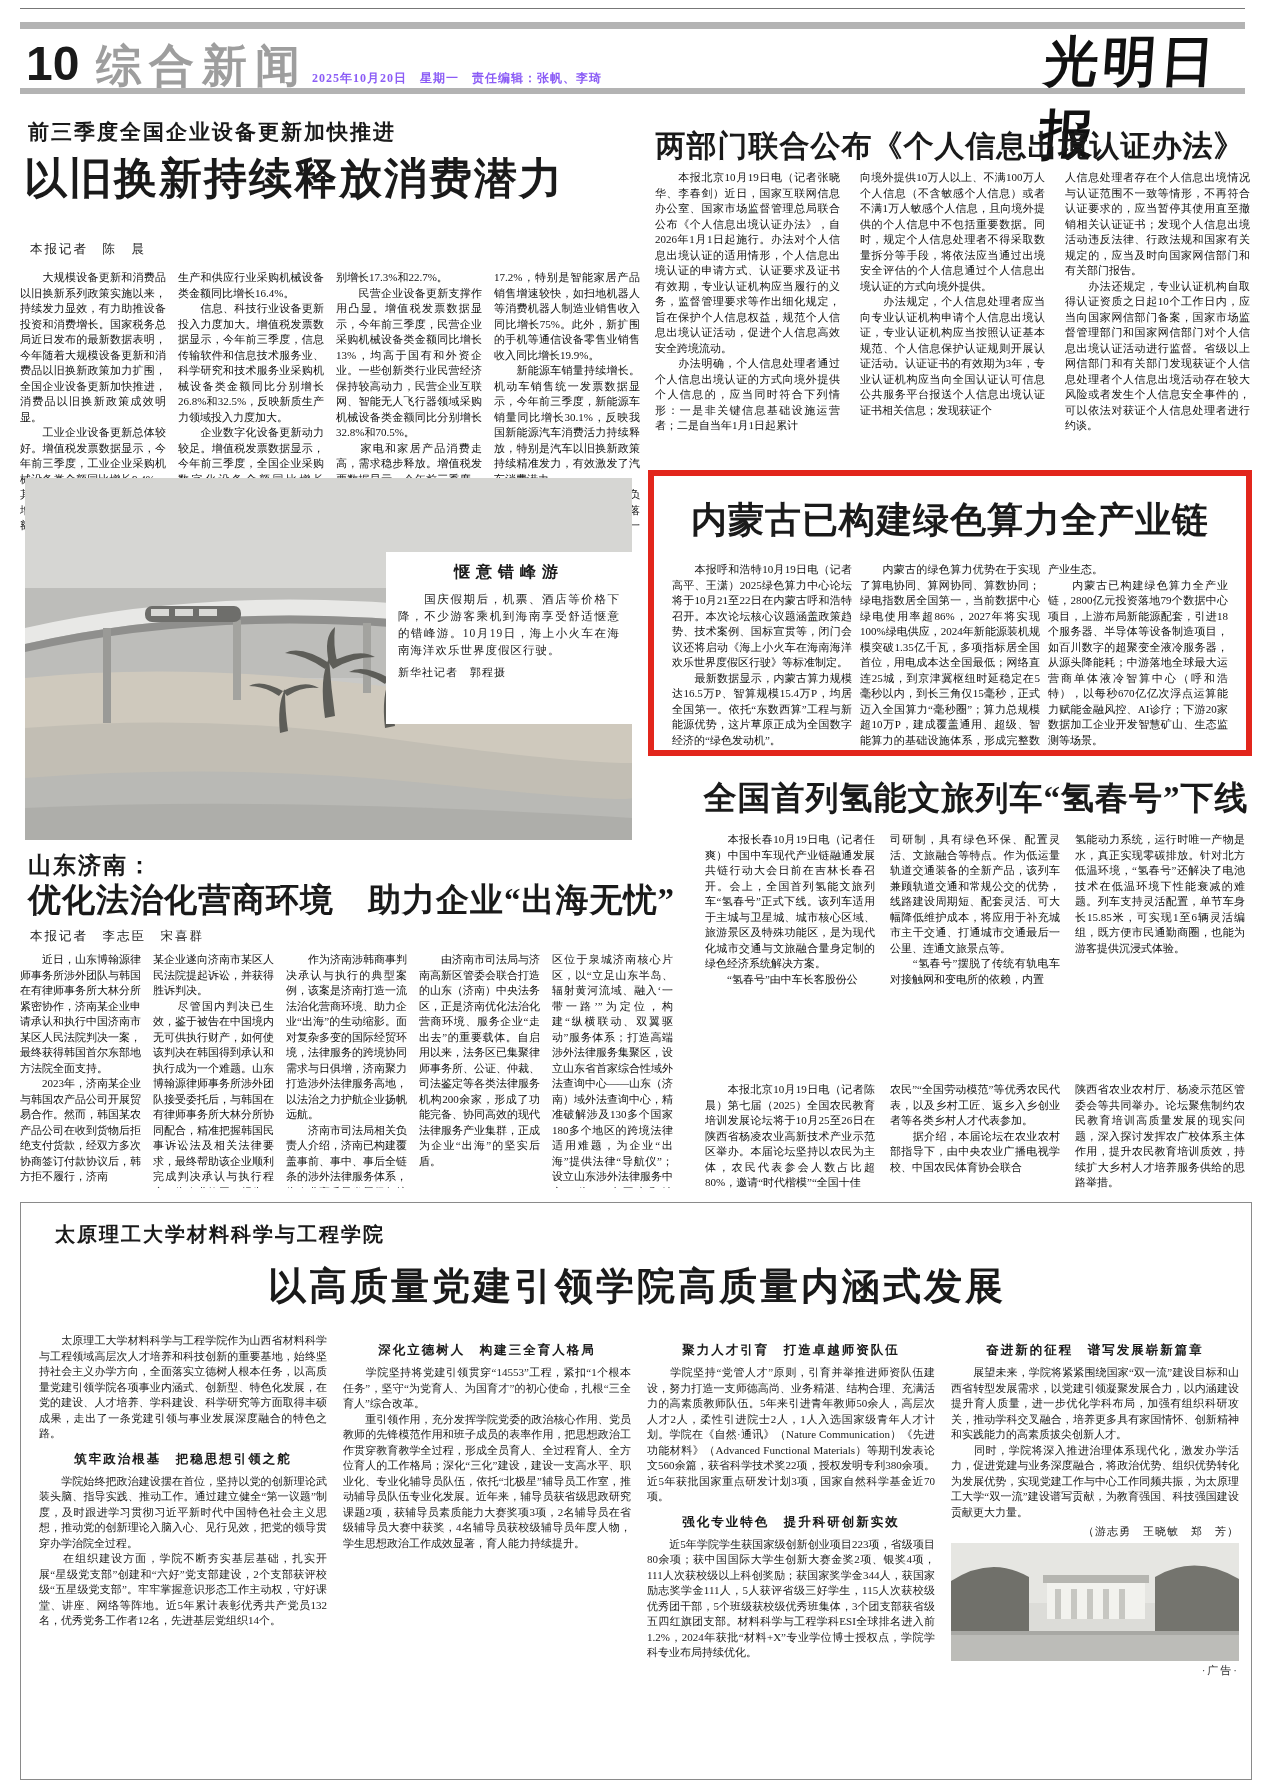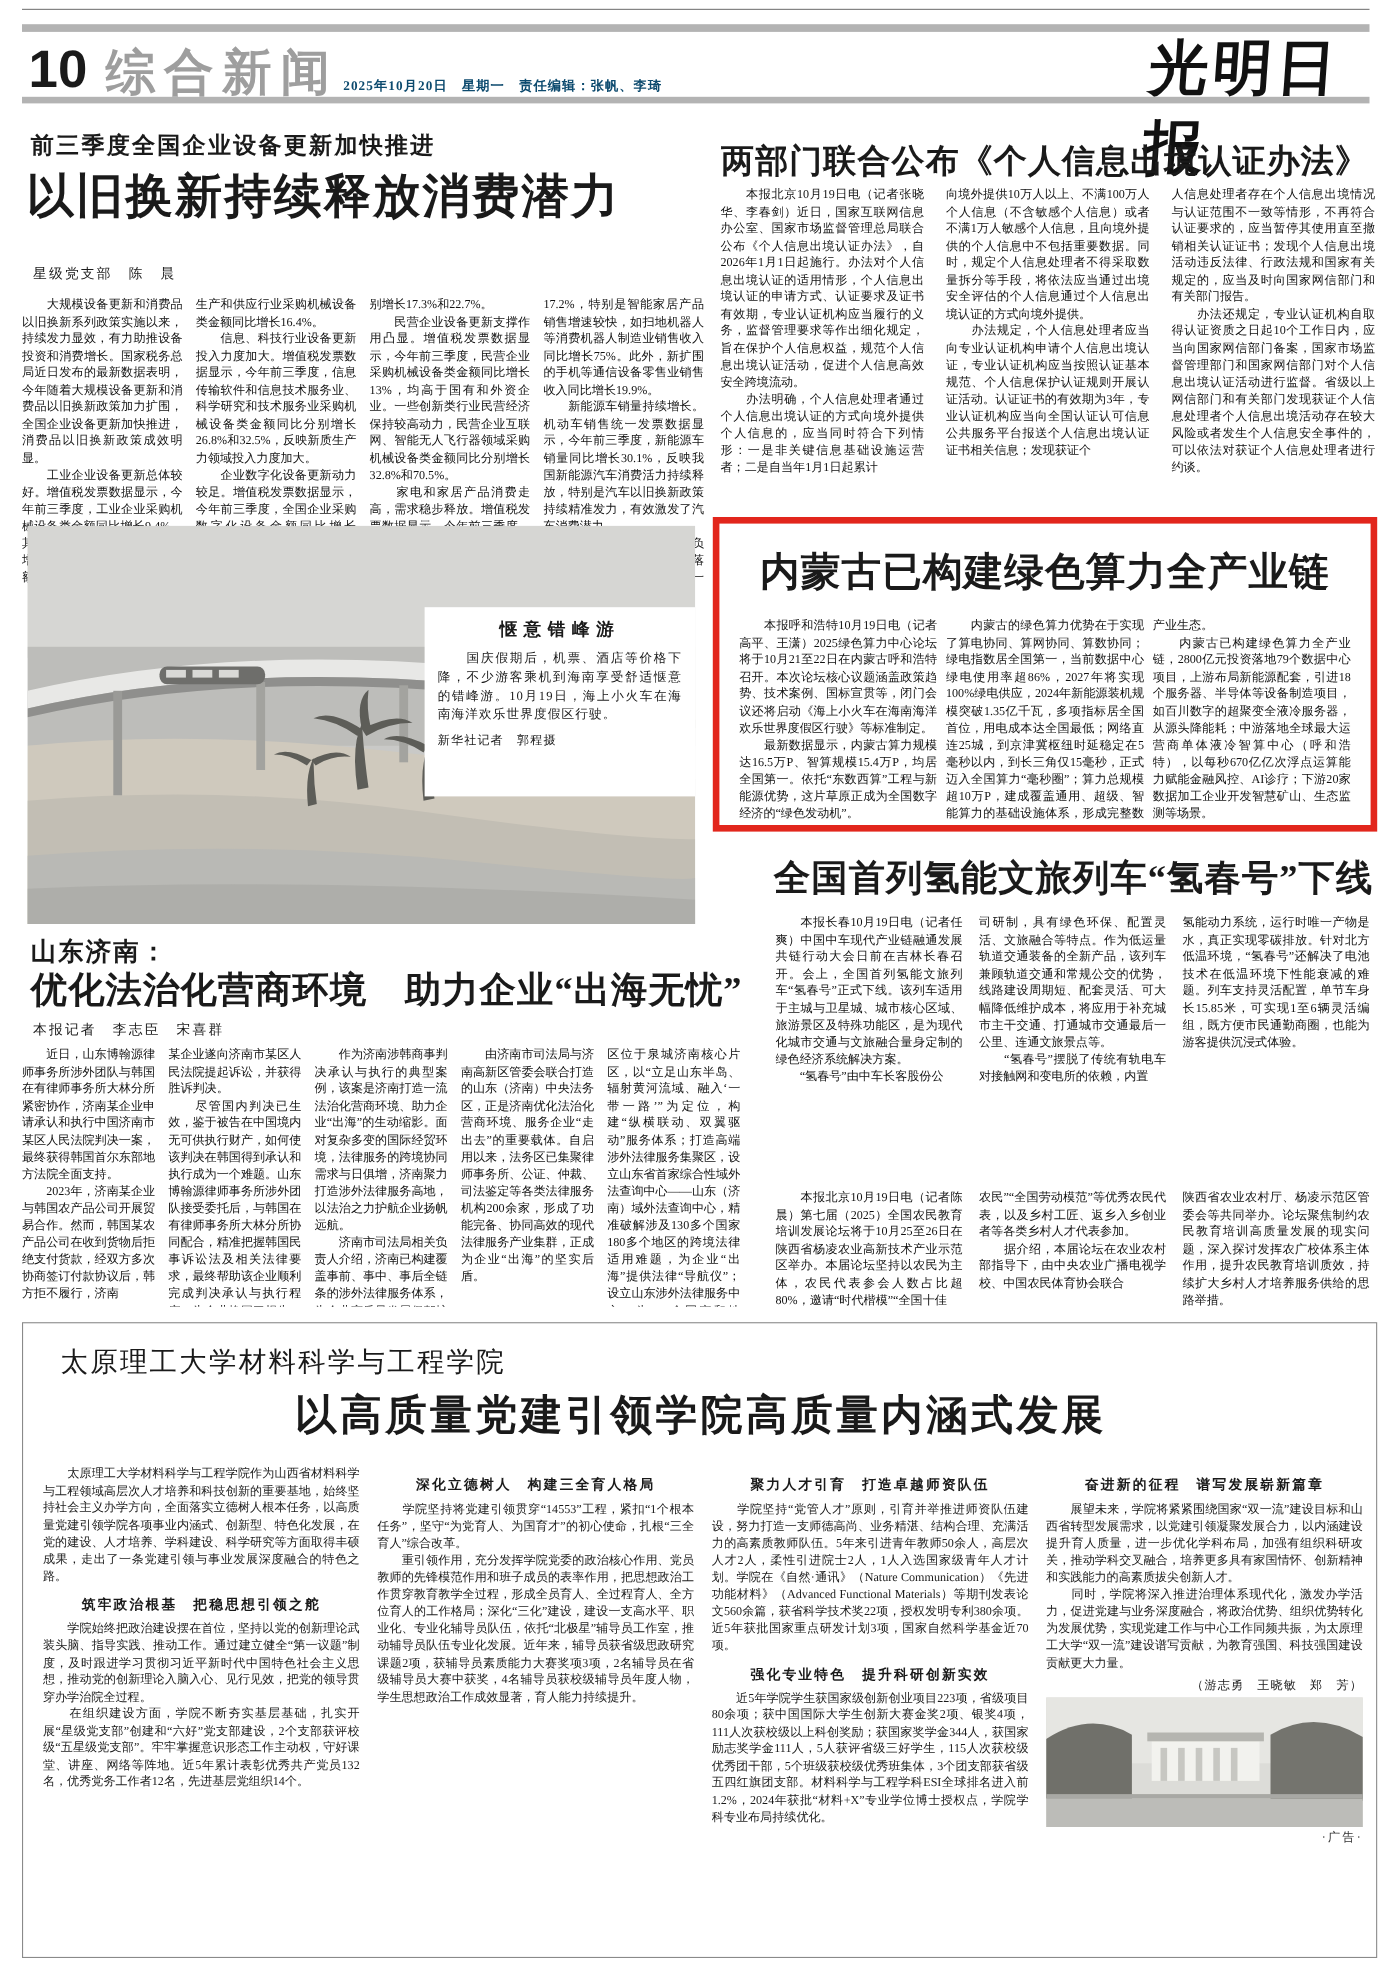--- a/index.html
+++ b/index.html
@@ -10,21 +10,21 @@
     font-family:"Liberation Serif","DejaVu Serif",serif; color:#1a1a1a;
   }
   .abs { position:absolute; }
   .band { background:#b3b3b3; }
   .hairline { background:#777; }
 
   
   .page-no { font-size:48px; font-weight:bold; font-family:"Liberation Sans","DejaVu Sans",sans-serif; }
   .section-title { font-size:45px; font-weight:bold; color:#9e9e9e; letter-spacing:8px;
     font-family:"Liberation Sans","DejaVu Sans",sans-serif; }
-  .dateline { font-size:12px; font-weight:bold; color:#0c4a6e; letter-spacing:1px; }
+  .dateline { font-size:12px; font-weight:bold; color:#8b5cf6; letter-spacing:1px; }
   .masthead { font-size:54px; font-weight:bold; letter-spacing:4px; color:#111;
     font-family:"DejaVu Serif","Liberation Serif",serif; transform:skewX(-4deg); }
 
   
   .kicker { font-size:21px; font-weight:bold; letter-spacing:2px; }
   .headline-xl { font-size:43px; font-weight:bold; letter-spacing:2px; white-space:nowrap; }
   .headline-lg { font-size:30px; font-weight:bold; letter-spacing:1px; white-space:nowrap; text-align:center; }
   .headline-md { font-size:33px; font-weight:bold; letter-spacing:1px; white-space:nowrap; text-align:center; }
   .byline { font-size:12.5px; letter-spacing:2px; }
   .bodycol {
@@ -36,21 +36,21 @@
   .caption-box { background:#ffffff; padding:10px 12px 6px 12px; }
   .caption-title { font-size:16px; font-weight:bold; letter-spacing:6px; text-align:center; margin-bottom:8px; }
   .caption-text { font-size:11.5px; line-height:17px; text-align:justify; letter-spacing:1px; }
   .caption-credit { font-size:11px; text-align:left; margin-top:6px; letter-spacing:1px; }
 
   
   .red-box { border:6px solid #e2261c; background:#fff; }
 
   
   .ad-box { border:1px solid #8a8a8a; }
-  .ad-org { font-size:25px; font-weight:normal; letter-spacing:2px;
+  .ad-org { font-size:20px; font-weight:bold; letter-spacing:2px;
     font-family:"Liberation Sans","DejaVu Sans",sans-serif; }
   .ad-headline { font-size:38px; font-weight:bold; letter-spacing:3px; text-align:center; white-space:nowrap; }
   .ad-col { overflow:hidden; }
   .ad-p { font-size:11px; line-height:15.5px; text-align:justify; text-indent:0; white-space:pre-wrap; margin:0 0 2px 0; }
   .ad-h { font-size:12.5px; line-height:26px; font-weight:bold; text-align:center; letter-spacing:2px;
     font-family:"Liberation Sans","DejaVu Sans",sans-serif; margin:4px 0 2px 0; }
   .ad-credit { font-size:11px; text-align:right; letter-spacing:1px; margin-top:4px; }
   .ad-mark { font-size:11px; color:#333; letter-spacing:2px; }
 
   svg { display:block; }
@@ -65,21 +65,21 @@
 
   <div class="abs page-no" style="left:26px; top:36px;">10</div>
   <div class="abs section-title" style="left:96px; top:36px;">综合新闻</div>
   <div class="abs dateline" style="left:312px; top:70px;">2025年10月20日　星期一　责任编辑：张帆、李琦</div>
   <div class="abs masthead" style="left:1042px; top:26px;">光明日报</div>
 
   <div class="abs band" style="left:20px; top:88px; width:1225px; height:6px;"></div>
 
   <div class="abs kicker" style="left:28px; top:118px;">前三季度全国企业设备更新加快推进</div>
   <div class="abs headline-xl" style="left:24px; top:150px;">以旧换新持续释放消费潜力</div>
-  <div class="abs byline" style="left:30px; top:241px;">星级党支部　陈　晨</div>
+  <div class="abs byline" style="left:30px; top:241px;">本报记者　陈　晨</div>
 
   <div class="abs bodycol" style="left:20px;  top:270px; width:146px; height:264px;">　　大规模设备更新和消费品以旧换新系列政策实施以来，持续发力显效，有力助推设备投资和消费增长。国家税务总局近日发布的最新数据表明，今年随着大规模设备更新和消费品以旧换新政策加力扩围，全国企业设备更新加快推进，消费品以旧换新政策成效明显。
 　　工业企业设备更新总体较好。增值税发票数据显示，今年前三季度，工业企业采购机械设备类金额同比增长9.4%。其中，高技术制造业保持良好增长势头，采购机械设备类金额同比增长14%；电力热力燃气及水生产和供应业采购机械设备类金额同比增长10.5%，其中热力管道改造加力提速，热力</div>
   <div class="abs bodycol" style="left:178px; top:270px; width:146px; height:264px;">生产和供应行业采购机械设备类金额同比增长16.4%。
 　　信息、科技行业设备更新投入力度加大。增值税发票数据显示，今年前三季度，信息传输软件和信息技术服务业、科学研究和技术服务业采购机械设备类金额同比分别增长26.8%和32.5%，反映新质生产力领域投入力度加大。
 　　企业数字化设备更新动力较足。增值税发票数据显示，今年前三季度，全国企业采购数字化设备金额同比增长18.6%，数字化转型成为企业重要的发展方向。其中，一些高端制造行业加快数字化投入提升自身竞争力，船舶制造、计算机行业采购数字化设备同比分</div>
   <div class="abs bodycol" style="left:336px; top:270px; width:146px; height:264px;">别增长17.3%和22.7%。
 　　民营企业设备更新支撑作用凸显。增值税发票数据显示，今年前三季度，民营企业采购机械设备类金额同比增长13%，均高于国有和外资企业。一些创新类行业民营经济保持较高动力，民营企业互联网、智能无人飞行器领域采购机械设备类金额同比分别增长32.8%和70.5%。
 　　家电和家居产品消费走高，需求稳步释放。增值税发票数据显示，今年前三季度，冰箱等日用家电零售业、电视机等家用视听设备零售业销售收入同比分别增长48.3%和26.8%。家具、灯具零售业销售收入同比分别增长33.2%、</div>
   <div class="abs bodycol" style="left:494px; top:270px; width:146px; height:264px;">17.2%，特别是智能家居产品销售增速较快，如扫地机器人等消费机器人制造业销售收入同比增长75%。此外，新扩围的手机等通信设备零售业销售收入同比增长19.9%。

